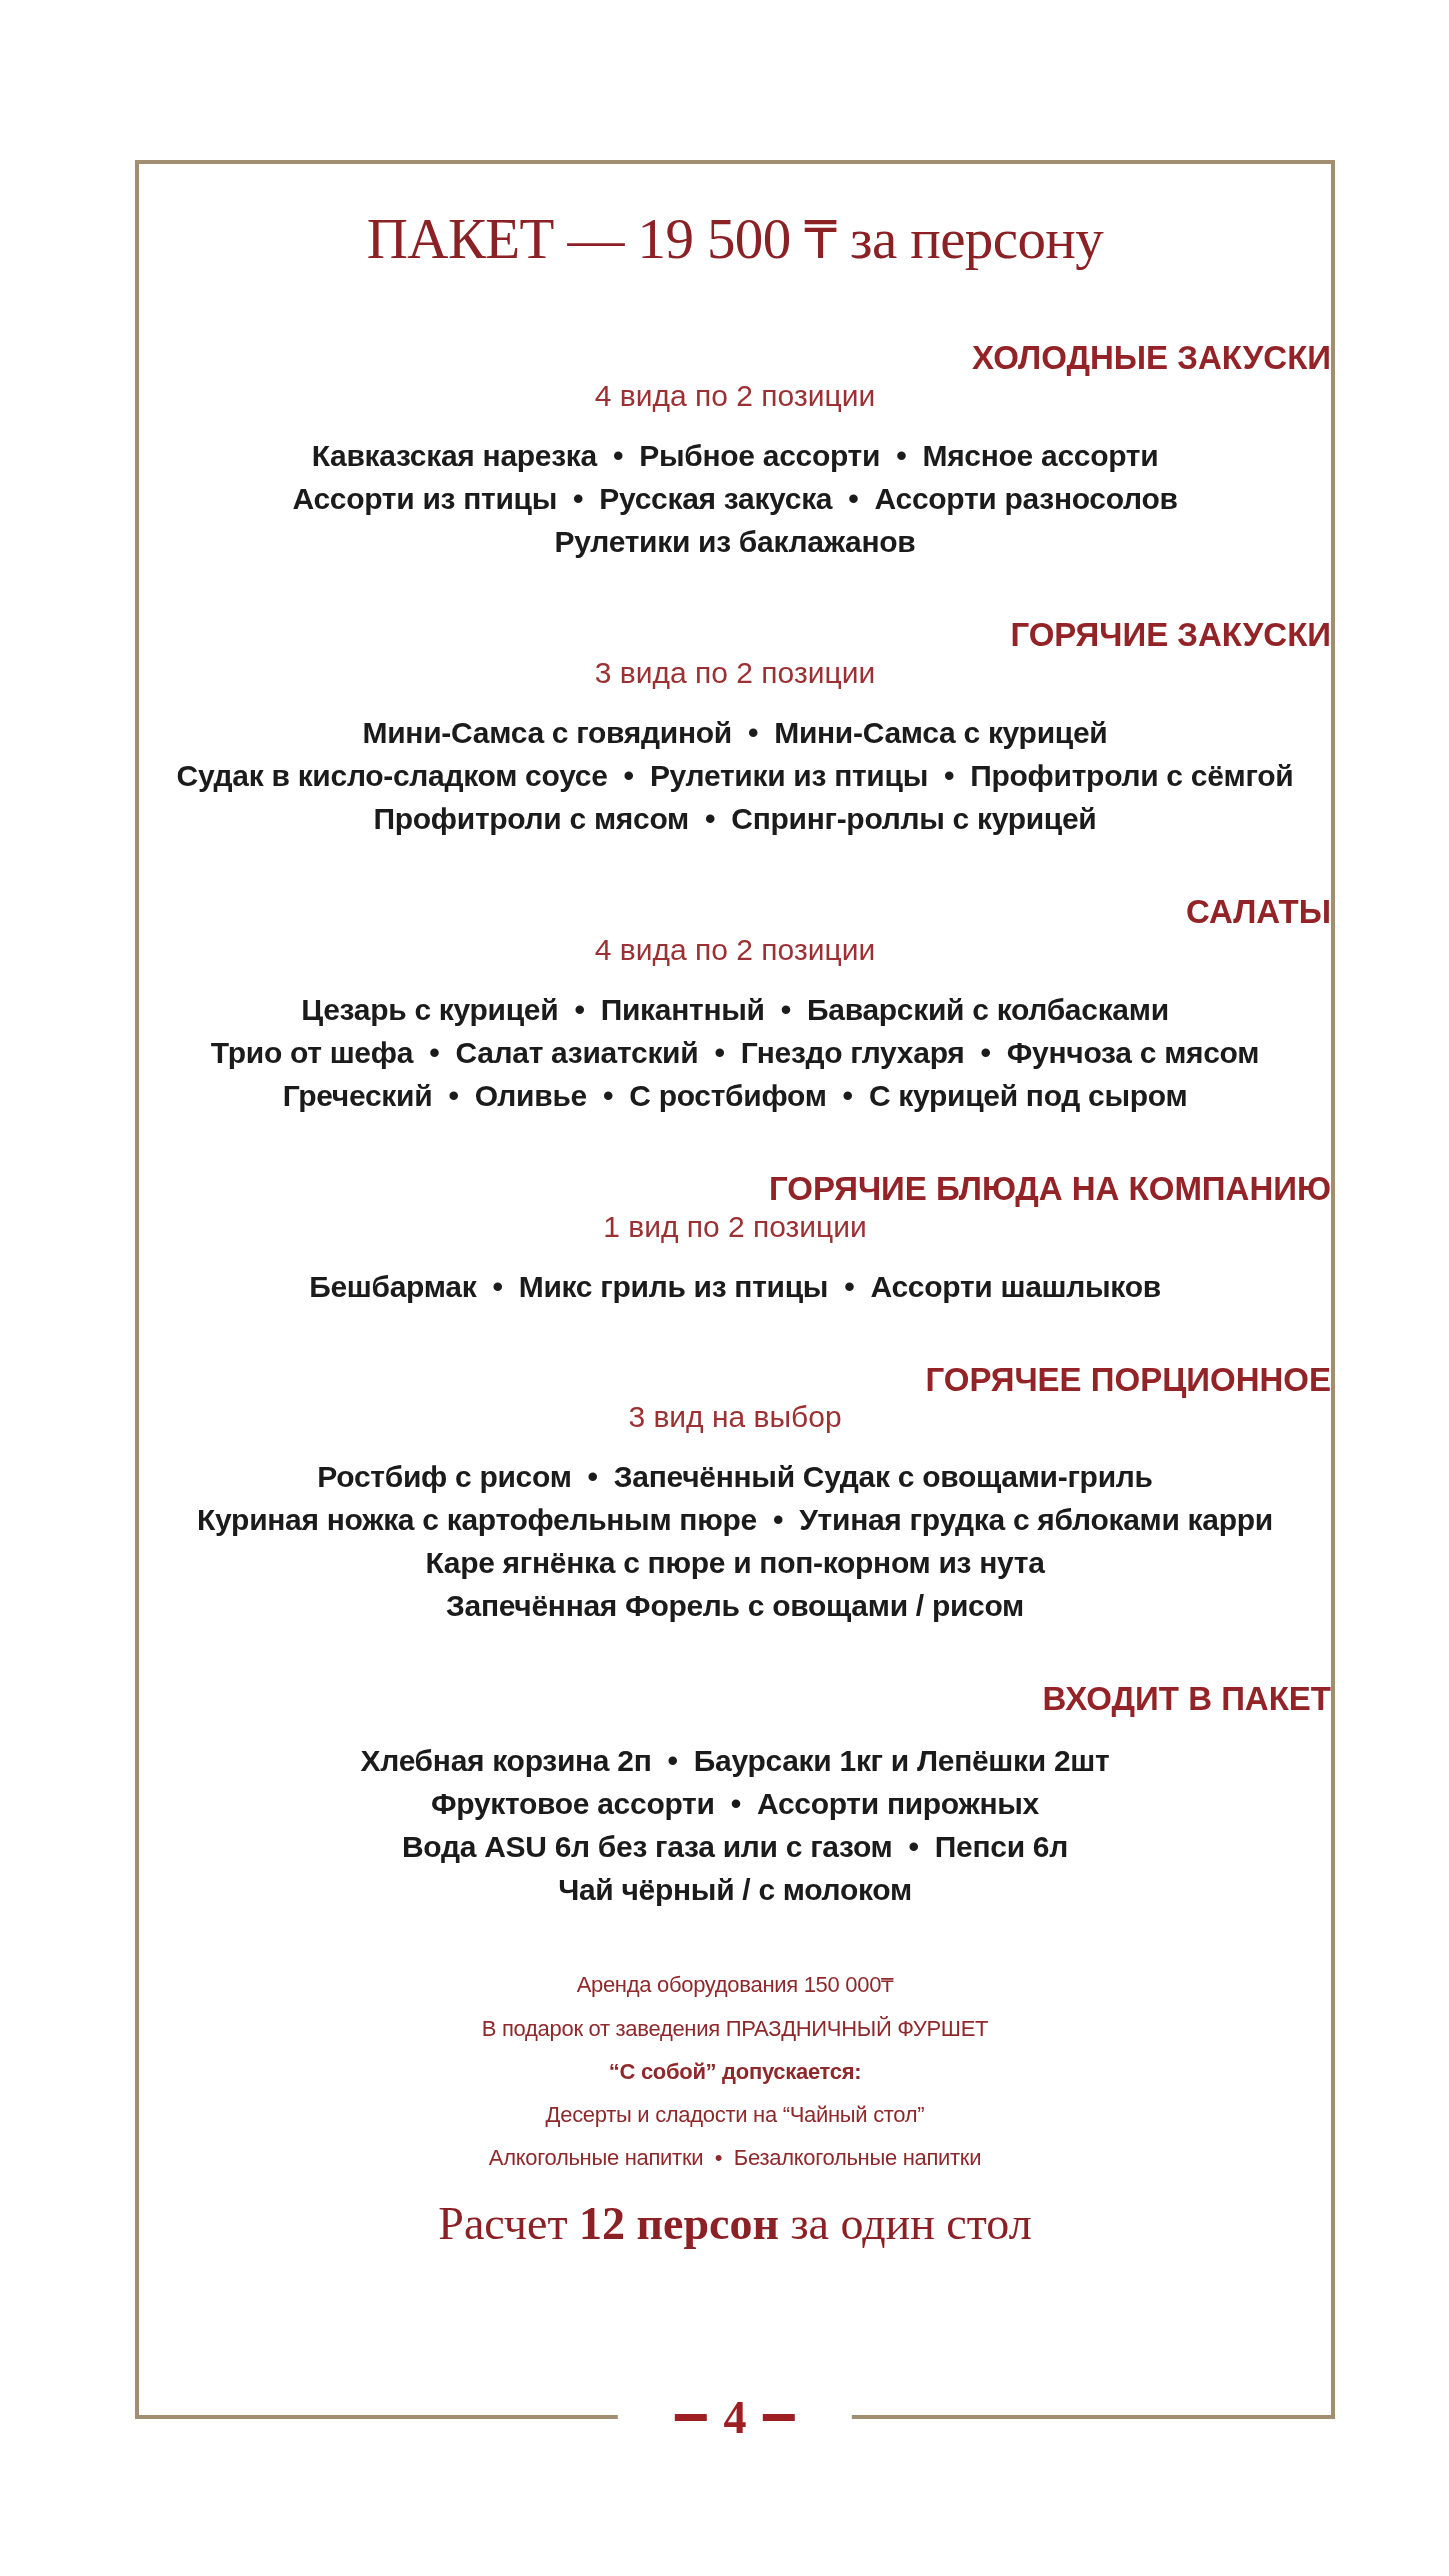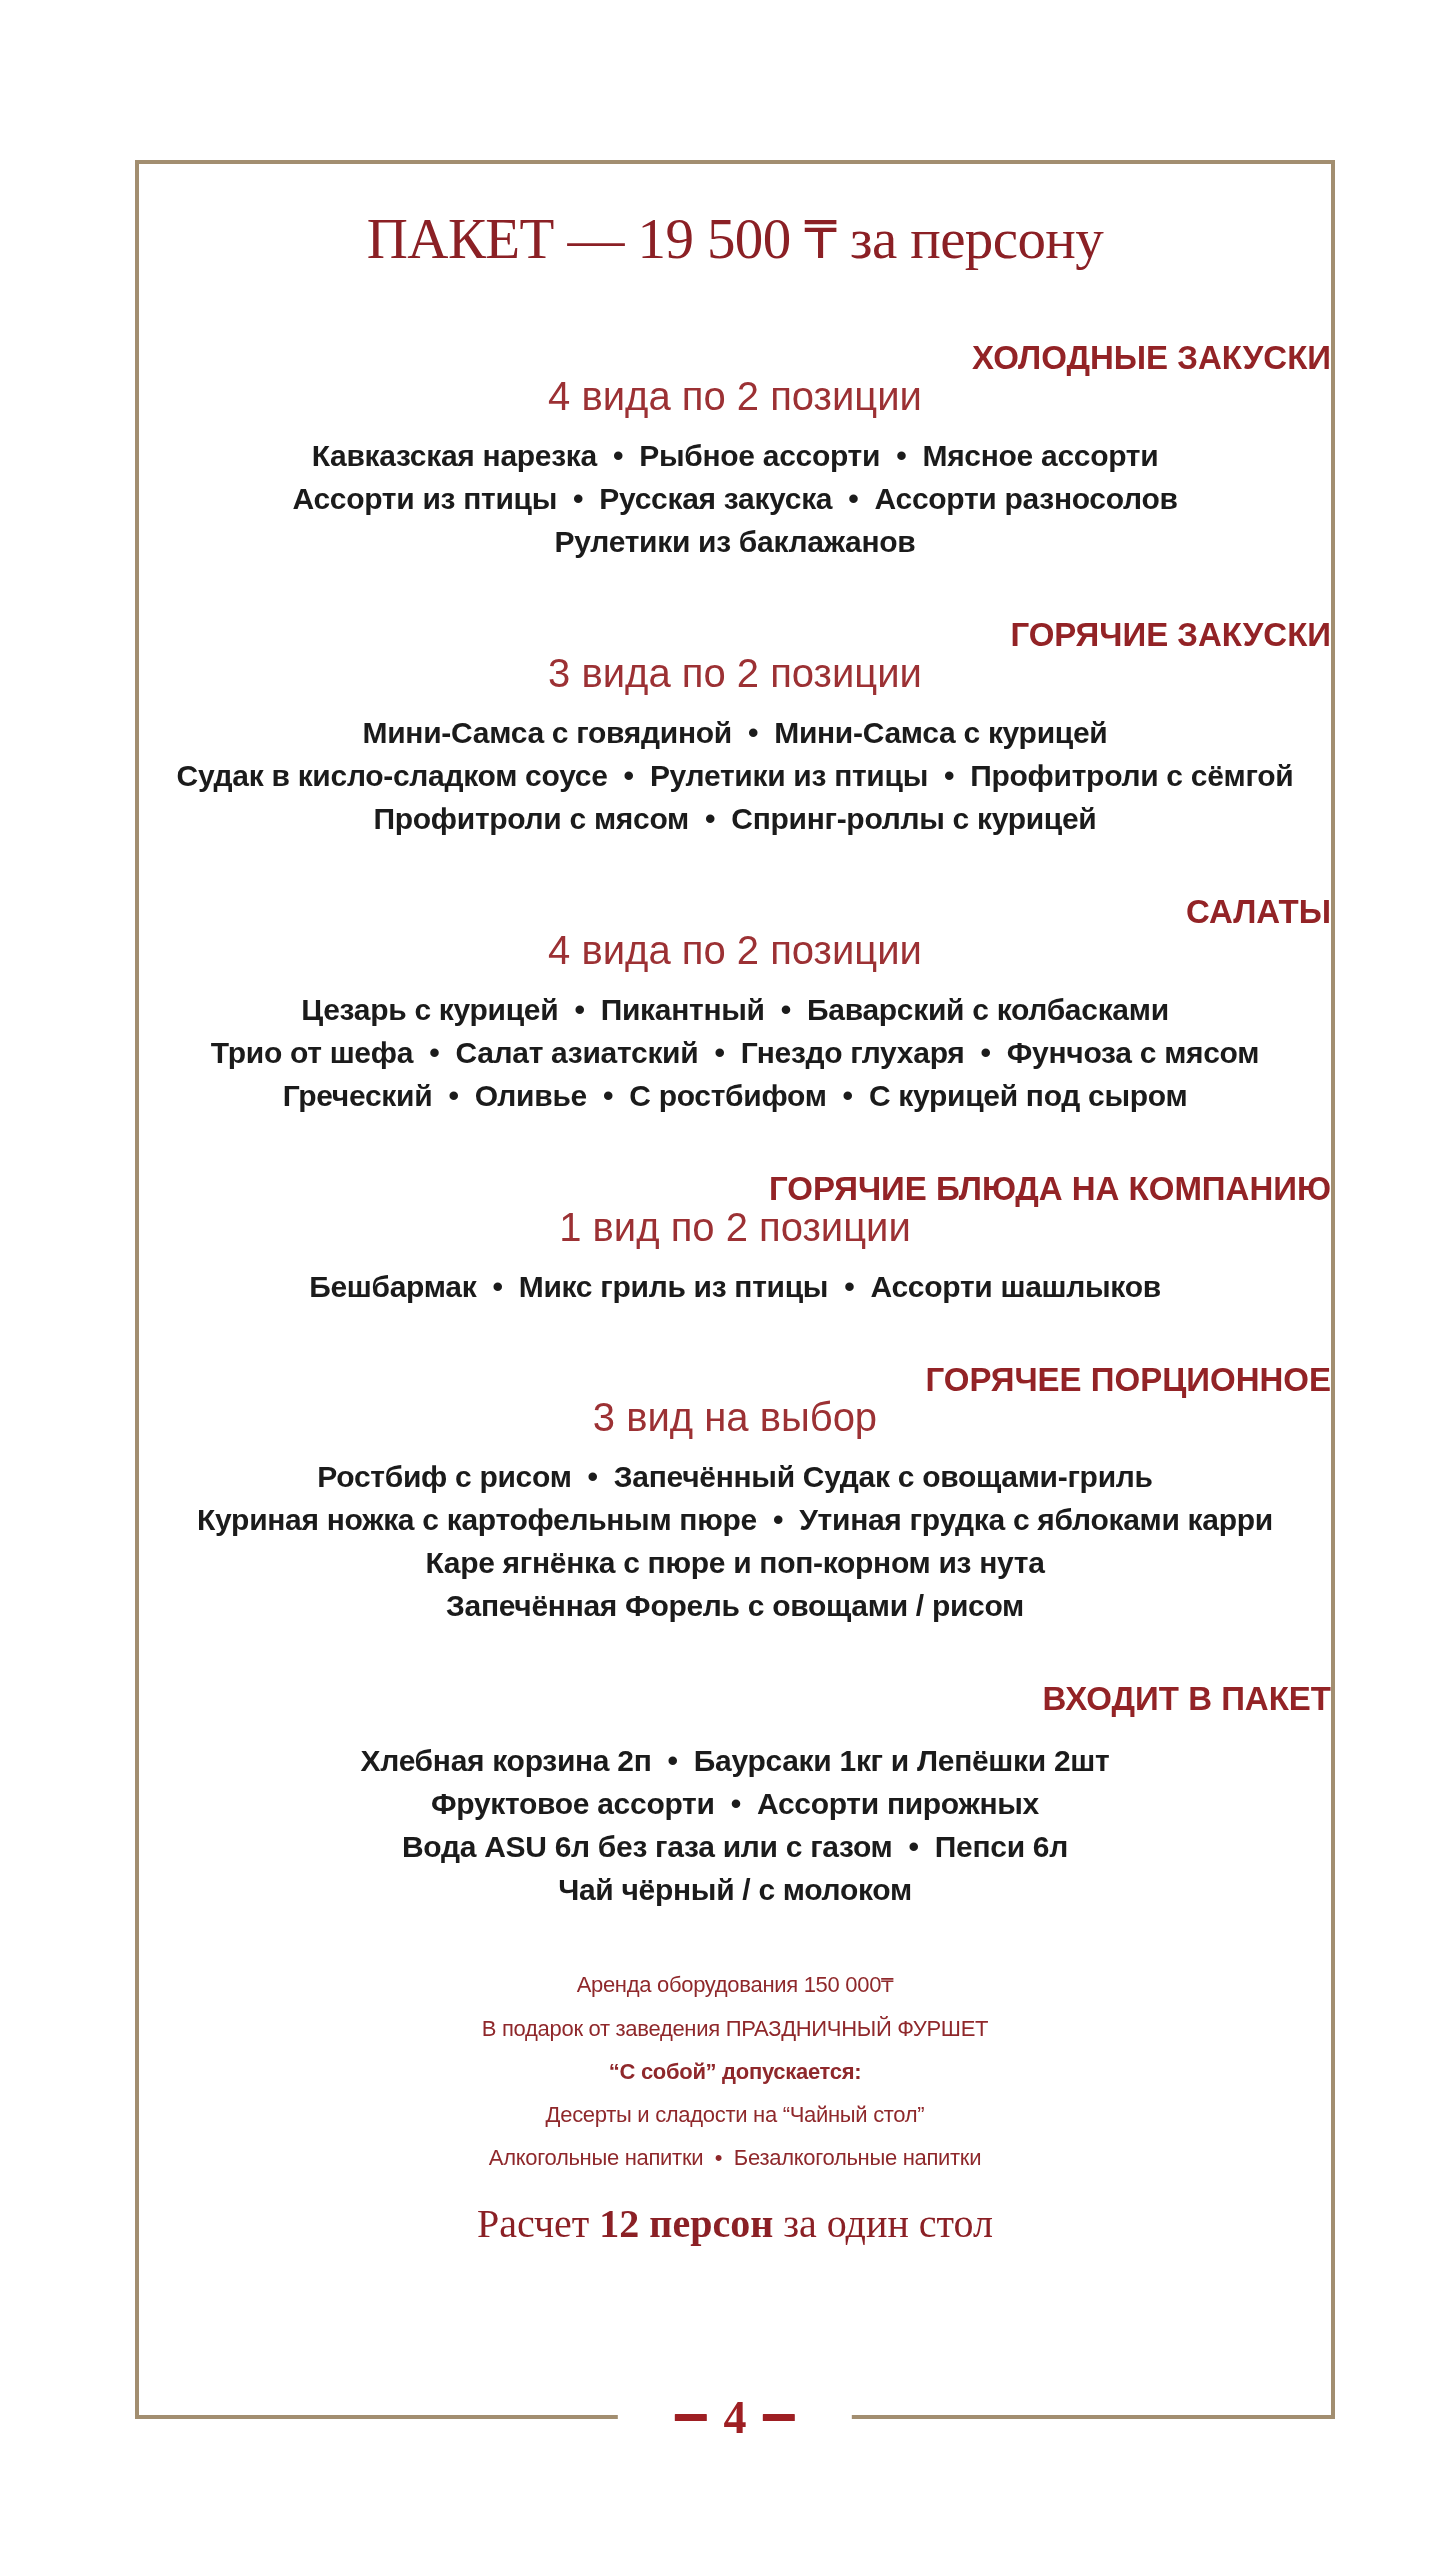--- a/index.html
+++ b/index.html
@@ -34,21 +34,21 @@
   .section-title {
     font-size: 33px;
     line-height: 36px;
     font-weight: 700;
     color: #932326;
     letter-spacing: 0px;
     text-align: right;
   }
   .section-subtitle {
     margin-top: 3.9px;
-    font-size: 40px;
+    font-size: 30px;
     line-height: 32px;
     color: #9c3134;
   }
   .section-lines { margin-top: 22px; font-weight: bold; }
   .dish-line {
     font-size: 30px;
     line-height: 43px;
     color: #1b1b1b;
     letter-spacing: -0.3px;
   }
@@ -58,21 +58,21 @@
     font-size: 22px;
     line-height: 43px;
     color: #8f282b;
     letter-spacing: -0.3px;
   }
   .note-line.bold { font-weight: 700; }
 
   .calc-line {
     margin-top: 23px;
     font-family: "Liberation Serif", "DejaVu Serif", serif;
-    font-size: 40px;
+    font-size: 46px;
     line-height: 44px;
     color: #8b2025;
   }
   .calc-bold { font-weight: 700; }
 
   .page-num {
     position: absolute;
     left: 50%;
     bottom: 0;
     transform: translate(-50%, calc(50% + 2.6px));

